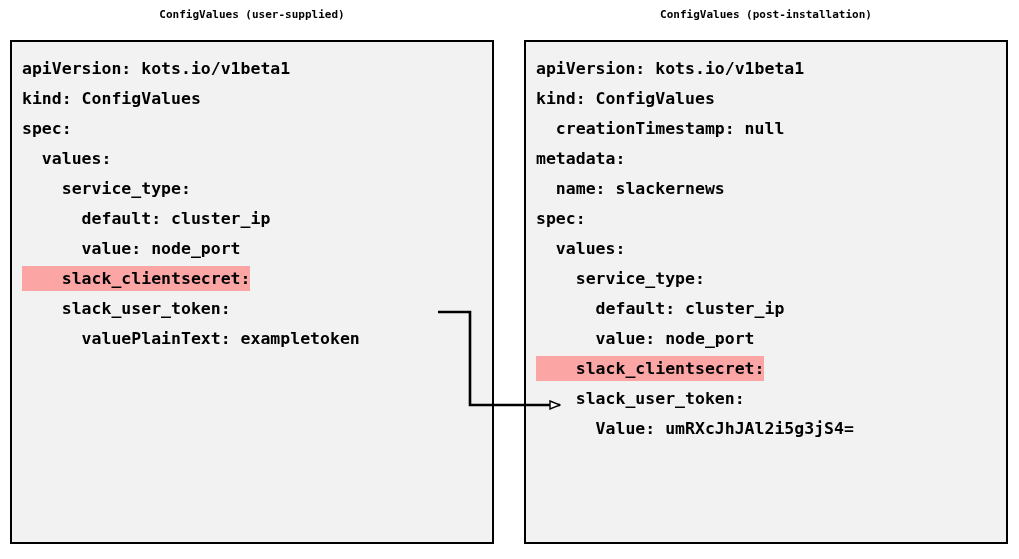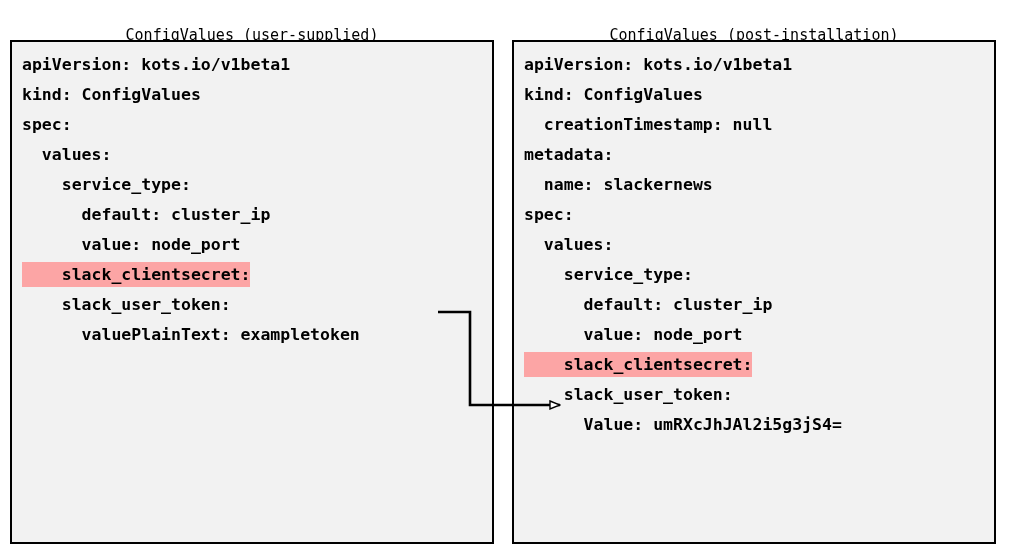--- a/index.html
+++ b/index.html
@@ -14,50 +14,50 @@
     position: relative;
     overflow: hidden;
     font-family: "DejaVu Sans Mono", "Liberation Mono", monospace;
   }
 
   .panel-wrap {
     position: absolute;
     top: 0;
   }
   .panel-wrap.left  { left: 10px;  width: 484px; }
-  .panel-wrap.right { left: 512px; width: 484px; }
+  .panel-wrap.right { left: 524px; width: 484px; }
 
   .panel-title {
     text-align: center;
     font-family: "DejaVu Sans Mono", "Liberation Mono", monospace;
-    font-size: 15px;
-    font-weight: normal;
+    font-size: 11px;
+    font-weight: bold;
     color: #000000;
     letter-spacing: 0px;
     height: 30px;
     line-height: 30px;
     white-space: nowrap;
-    margin-top: 20px;
+    margin-top: 0;
   }
 
   .panel-box {
     position: absolute;
     top: 40px;
     left: 0;
     width: 100%;
     height: 504px;
     box-sizing: border-box;
     background: #F2F2F2;
     border: 2px solid #000000;
     overflow: hidden;
   }
 
   .code-block {
+    padding-top: 12px;
     padding-left: 10px;
-    margin-top: 8px;
   }
 
   .code-line {
     height: 30px;
     line-height: 30px;
     font-family: "DejaVu Sans Mono", "Liberation Mono", monospace;
     font-size: 16.5px;
     font-weight: bold;
     color: #000000;
     white-space: pre;

